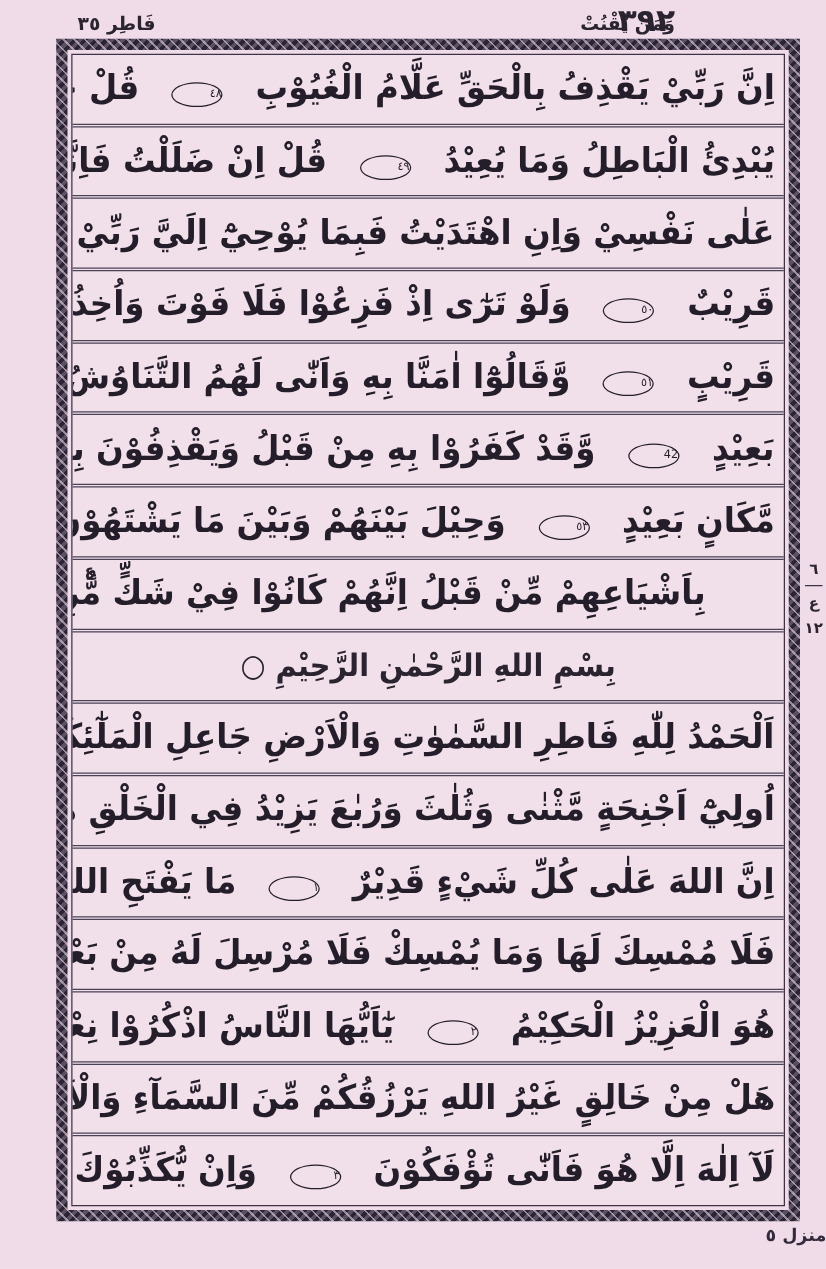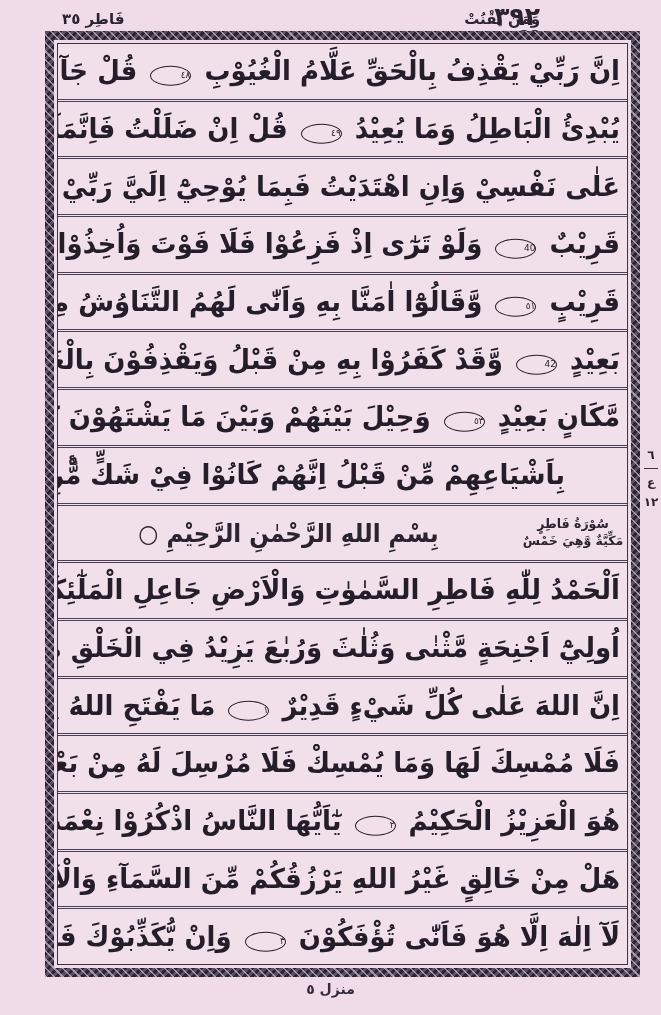--- a/index.html
+++ b/index.html
@@ -39,21 +39,21 @@
     width:100%;direction:rtl;unicode-bidi:embed;
     font-size:26px;font-weight:bold;line-height:1.55;
     text-align:justify;text-align-last:justify;
     white-space:nowrap;letter-spacing:0px;color:#241e2b;
     transform:scaleY(1.05);
   }
   .row.centered .ayah{text-align:center;text-align-last:center;padding:0 55px;}
   .vmark{
     display:inline-block;width:17px;height:17px;border:1.2px solid #241e2b;border-radius:50%;
     font-size:9px;font-weight:normal;line-height:17px;text-align:center;
-    vertical-align:2px;margin:0 4px;letter-spacing:0;padding-left:22px;
+    vertical-align:2px;margin:0 17px;letter-spacing:0;padding-left:22px;
   }
   .ruku{position:absolute;left:10px;top:2px;font-size:13px;font-weight:bold;}
   
   .band{flex:1;display:flex;align-items:stretch;border-bottom:3px double #4b4156;overflow:hidden;}
   .band .seg{
     width:108px;display:flex;align-items:center;justify-content:center;
     font-size:12.5px;font-weight:bold;text-align:center;line-height:1.35;
     padding:2px 3px;box-sizing:border-box;
   }
   .band .bsm{
@@ -62,21 +62,21 @@
     transform:scaleY(1.08);
   }
   
   .margin-col{
     position:absolute;right:1px;top:448px;width:18px;
     display:flex;flex-direction:column;align-items:center;gap:6px;
     font-size:12px;font-weight:bold;color:#2a2430;
   }
   .margin-col .tick{width:14px;border-top:1.5px solid #3c3446;height:0;}
   .footer-mark{
-    position:absolute;left:0;right:0;top:981px;text-align:center;
+    position:absolute;left:0;right:0;top:981px;
     font-size:14px;font-weight:bold;color:#332b3d;
   }
 </style>
 </head>
 <body>
 
 <div class="hdr">
   <span class="hl">فَاطِر ٣٥</span>
   <span class="hc">٣٩٢</span>
   <span class="hr">وَمَنْ يَّقْنُتْ 38</span>
@@ -89,38 +89,37 @@
       <div class="row">
           <div class="ayah">اِنَّ رَبِّيْ يَقْذِفُ بِالْحَقِّ عَلَّامُ الْغُيُوْبِ <span class="vmark">٤٨</span> قُلْ جَآءَ الْحَقُّ وَمَا</div>
         </div>
       <div class="row">
           <div class="ayah">يُبْدِئُ الْبَاطِلُ وَمَا يُعِيْدُ <span class="vmark">٤٩</span> قُلْ اِنْ ضَلَلْتُ فَاِنَّمَآ اَضِلُّ</div>
         </div>
       <div class="row">
           <div class="ayah">عَلٰى نَفْسِيْ وَاِنِ اهْتَدَيْتُ فَبِمَا يُوْحِيْٓ اِلَيَّ رَبِّيْ اِنَّهُ سَمِيْعٌ</div>
         </div>
       <div class="row">
-          <div class="ayah">قَرِيْبٌ <span class="vmark">40</span> وَلَوْ تَرٰٓى اِذْ فَزِعُوْا فَلَا فَوْتَ وَاُخِذُوْا مِنْ مَّكَانٍ</div>
+          <div class="ayah">قَرِيْبٌ <span class="vmark">٥٠</span> وَلَوْ تَرٰٓى اِذْ فَزِعُوْا فَلَا فَوْتَ وَاُخِذُوْا مِنْ مَّكَانٍ</div>
         </div>
       <div class="row">
           <div class="ayah">قَرِيْبٍ <span class="vmark">٥١</span> وَّقَالُوْٓا اٰمَنَّا بِهِ وَاَنّٰى لَهُمُ التَّنَاوُشُ مِنْ مَّكَانٍ</div>
         </div>
       <div class="row">
           <div class="ayah">بَعِيْدٍ <span class="vmark">42</span> وَّقَدْ كَفَرُوْا بِهِ مِنْ قَبْلُ وَيَقْذِفُوْنَ بِالْغَيْبِ مِنْ</div>
         </div>
       <div class="row">
           <div class="ayah">مَّكَانٍ بَعِيْدٍ <span class="vmark">٥٣</span> وَحِيْلَ بَيْنَهُمْ وَبَيْنَ مَا يَشْتَهُوْنَ كَمَا فُعِلَ</div>
         </div>
       <div class="row centered">
         <span class="ruku">ع</span>
         <div class="ayah">بِاَشْيَاعِهِمْ مِّنْ قَبْلُ اِنَّهُمْ كَانُوْا فِيْ شَكٍّ مُّرِيْبٍ </div>
       </div>
 
       <div class="band">
-        <div class="seg">سُوْرَةُ فَاطِرٍ مَكِّيَّةٌ وَّهِيَ خَمْسٌ</div>
         <div class="bsm">بِسْمِ اللهِ الرَّحْمٰنِ الرَّحِيْمِ ○</div>
       </div>
 
       <div class="row">
           <div class="ayah">اَلْحَمْدُ لِلّٰهِ فَاطِرِ السَّمٰوٰتِ وَالْاَرْضِ جَاعِلِ الْمَلٰٓئِكَةِ رُسُلًا</div>
         </div>
       <div class="row">
           <div class="ayah">اُولِيْٓ اَجْنِحَةٍ مَّثْنٰى وَثُلٰثَ وَرُبٰعَ يَزِيْدُ فِي الْخَلْقِ مَا يَشَآءُ</div>
         </div>
       <div class="row">

